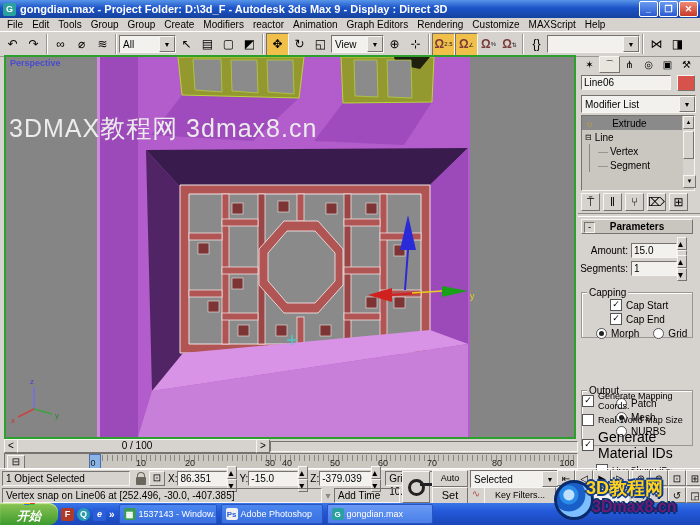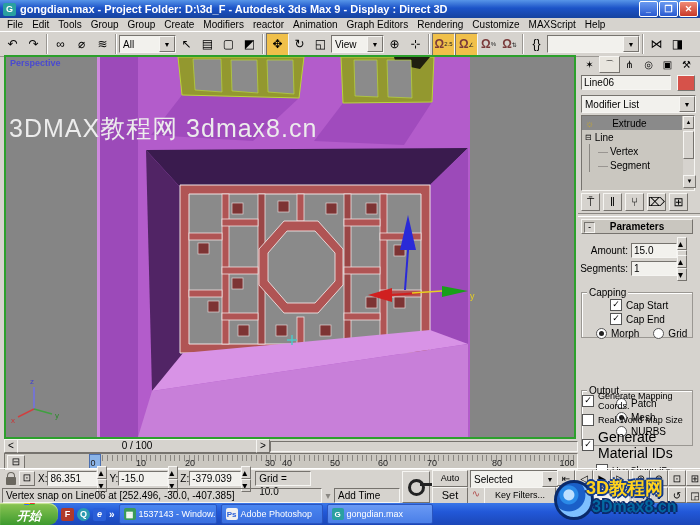--- a/index.html
+++ b/index.html
@@ -61,21 +61,21 @@
            border-radius:2px;color:#fff;font-size:9px;display:flex;align-items:center;gap:3px;padding:0 4px;overflow:hidden;white-space:nowrap;}
   .qlicon{width:13px;height:13px;border-radius:2px;margin-left:3px;display:flex;align-items:center;
           justify-content:center;color:#fff;font-size:9px;font-weight:bold;}
   .ticon{width:12px;height:12px;border-radius:2px;display:flex;align-items:center;justify-content:center;
          color:#fff;font-size:8px;font-weight:bold;flex:none;}
   #logo{left:552px;top:474px;width:148px;height:51px;z-index:50;}
   .gswirl{position:absolute;left:2px;top:6px;width:34px;height:34px;border-radius:50%;border:3px solid #0a2a6a;
           background:radial-gradient(circle at 35% 35%,#bfe0ff 0 5px,#2a8ae8 6px 9px,#1a5fc8 10px 16px,#7ec0ff 17px);}
   .logoline1{position:absolute;left:34px;top:2px;font-size:18px;font-weight:bold;color:#ffd21e;
              text-shadow:-2px 0 #123a8a,2px 0 #123a8a,0 -2px #123a8a,0 2px #123a8a,1px 1px #123a8a;}
-  .logoline2{position:absolute;left:40px;top:24px;font-size:16px;font-weight:bold;color:#0369a1;
+  .logoline2{position:absolute;left:40px;top:24px;font-size:16px;font-weight:bold;color:#701a75;
              text-shadow:-2px 0 #0a2a6a,2px 0 #0a2a6a,0 -2px #0a2a6a,0 2px #0a2a6a;}
   .lockicon{width:10px;height:8px;background:#6a675f;border-radius:1px;position:relative;margin-top:4px;}
   .lockicon::before{content:"";position:absolute;left:1px;top:-5px;width:6px;height:5px;
                     border:1.5px solid #6a675f;border-bottom:none;border-radius:4px 4px 0 0;}
   .keyicon{width:11px;height:11px;border:3px solid #222;border-radius:50%;position:relative;}
   .keyicon::after{content:"";position:absolute;left:9px;top:1px;width:12px;height:3px;background:#222;}
 </style>
 </head>
 <body>
 
@@ -396,20 +396,21 @@
     <span class="ticklbl" style="left:320px;">50</span>
     <span class="ticklbl" style="left:368px;">60</span>
     <span class="ticklbl" style="left:417px;">70</span>
     <span class="ticklbl" style="left:482px;">80</span>
     <span class="ticklbl" style="left:514px;margin-top:42px;">90</span>
     <span class="ticklbl" style="left:552px;">100</span>
   </div>
 
   <div id="statusbar" class="abs">
     <div class="srow2" style="top:1px;">
+      <div class="sunken" style="width:120px;height:13px;margin-left:2px;padding:0 3px;line-height:13px;">1 Object Selected</div>
       <div style="width:13px;display:flex;justify-content:center;margin-left:4px;">
           <span class="lockicon"></span>
         </div>
       <div class="raised" style="width:14px;height:13px;text-align:center;line-height:12px;margin-left:2px;">⊡</div>
       <span style="margin-left:3px;">X:</span>
       <input class="field" style="width: 44px;" value="86.351">
       <span class="spin">
           <span class="raised">▴</span>
           <span class="raised">▾</span>
         </span>

